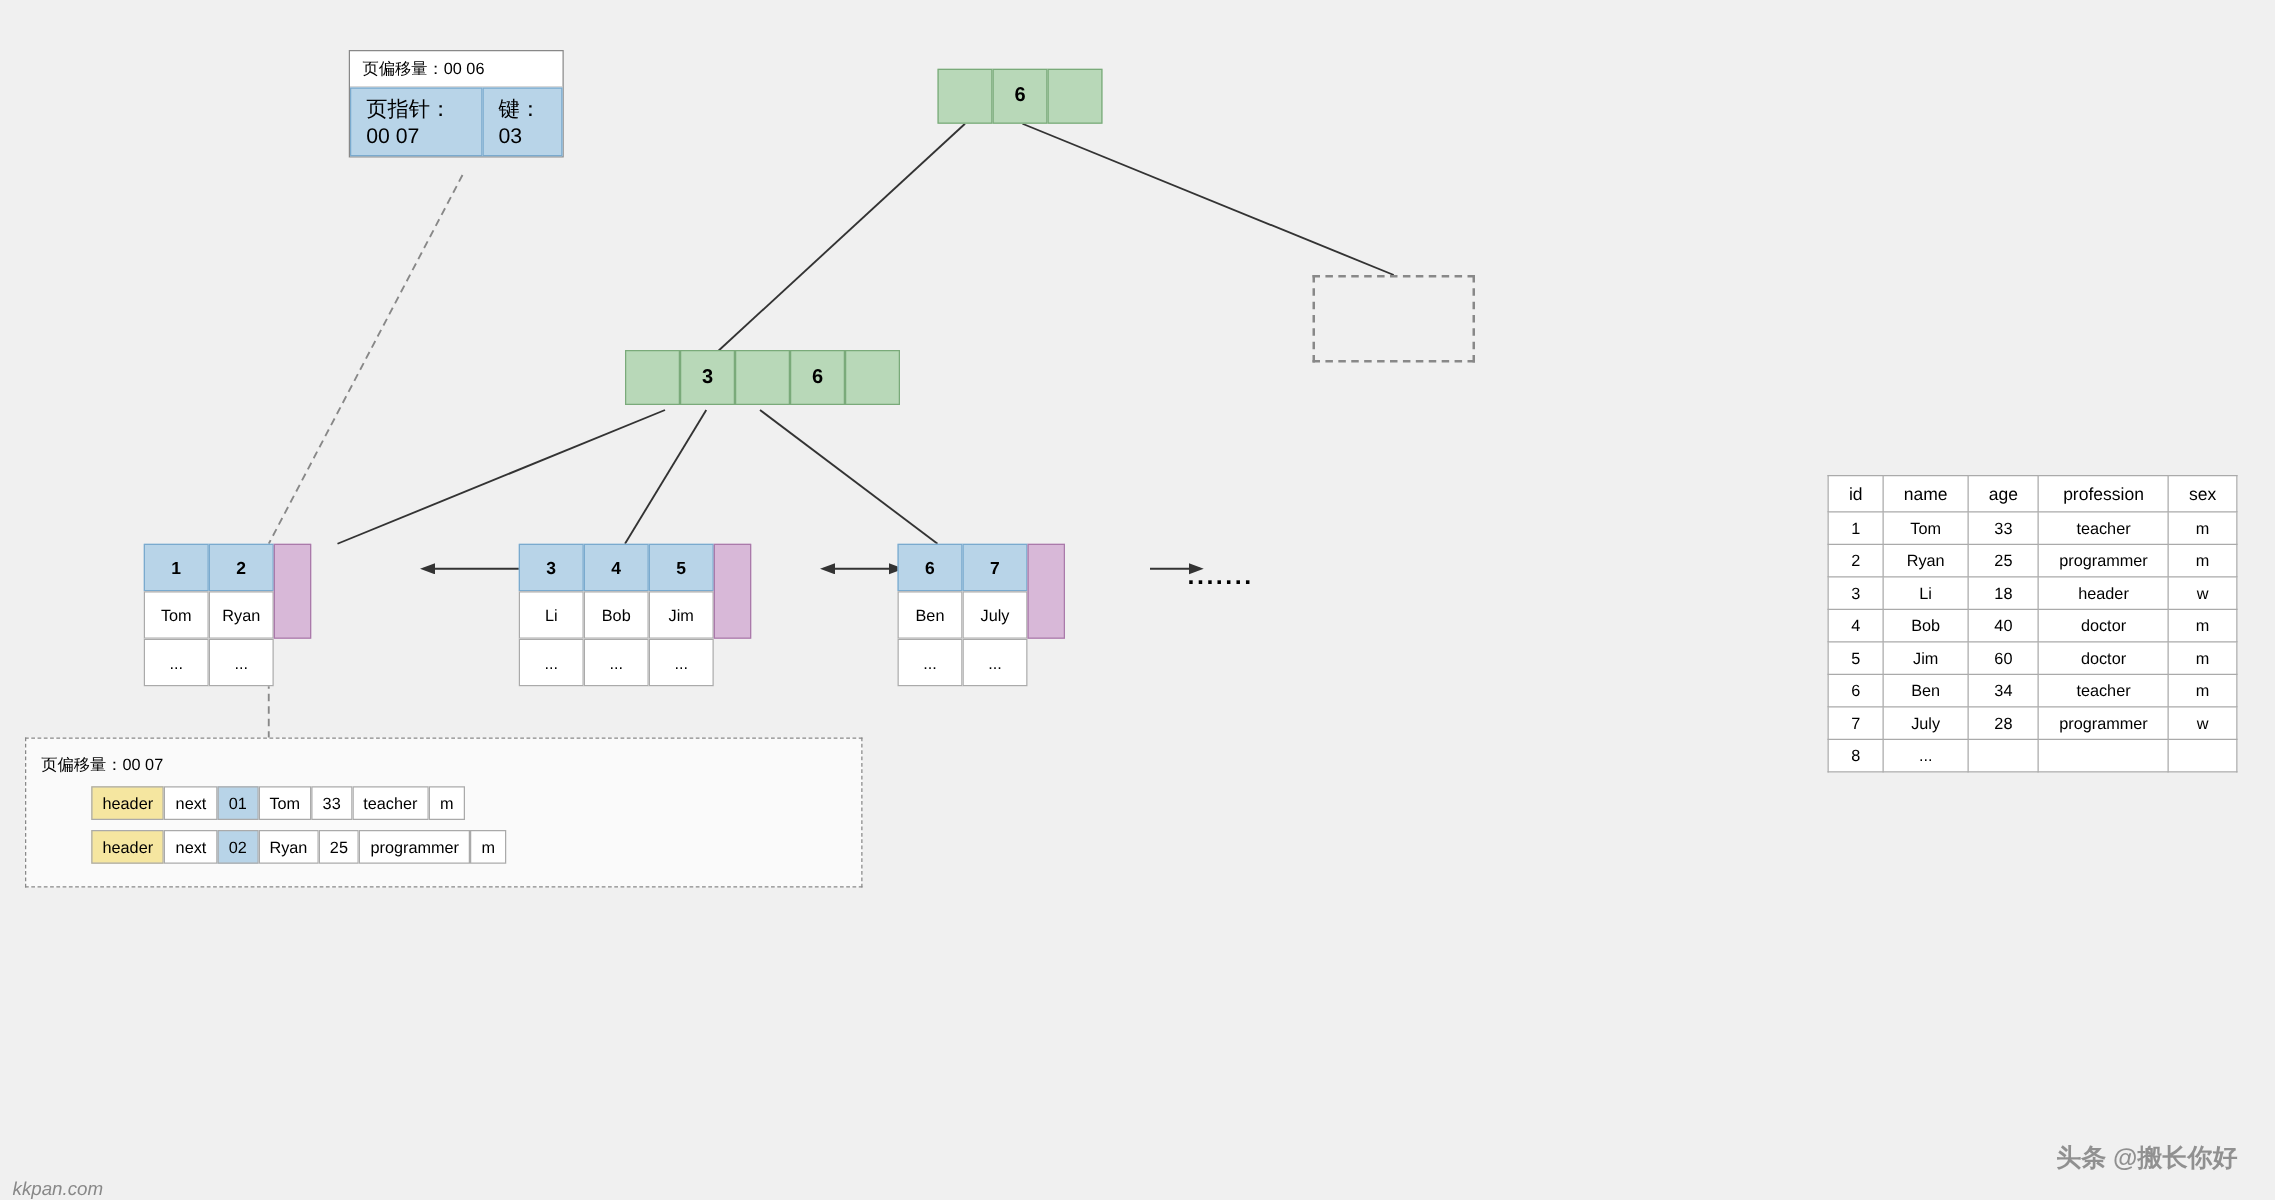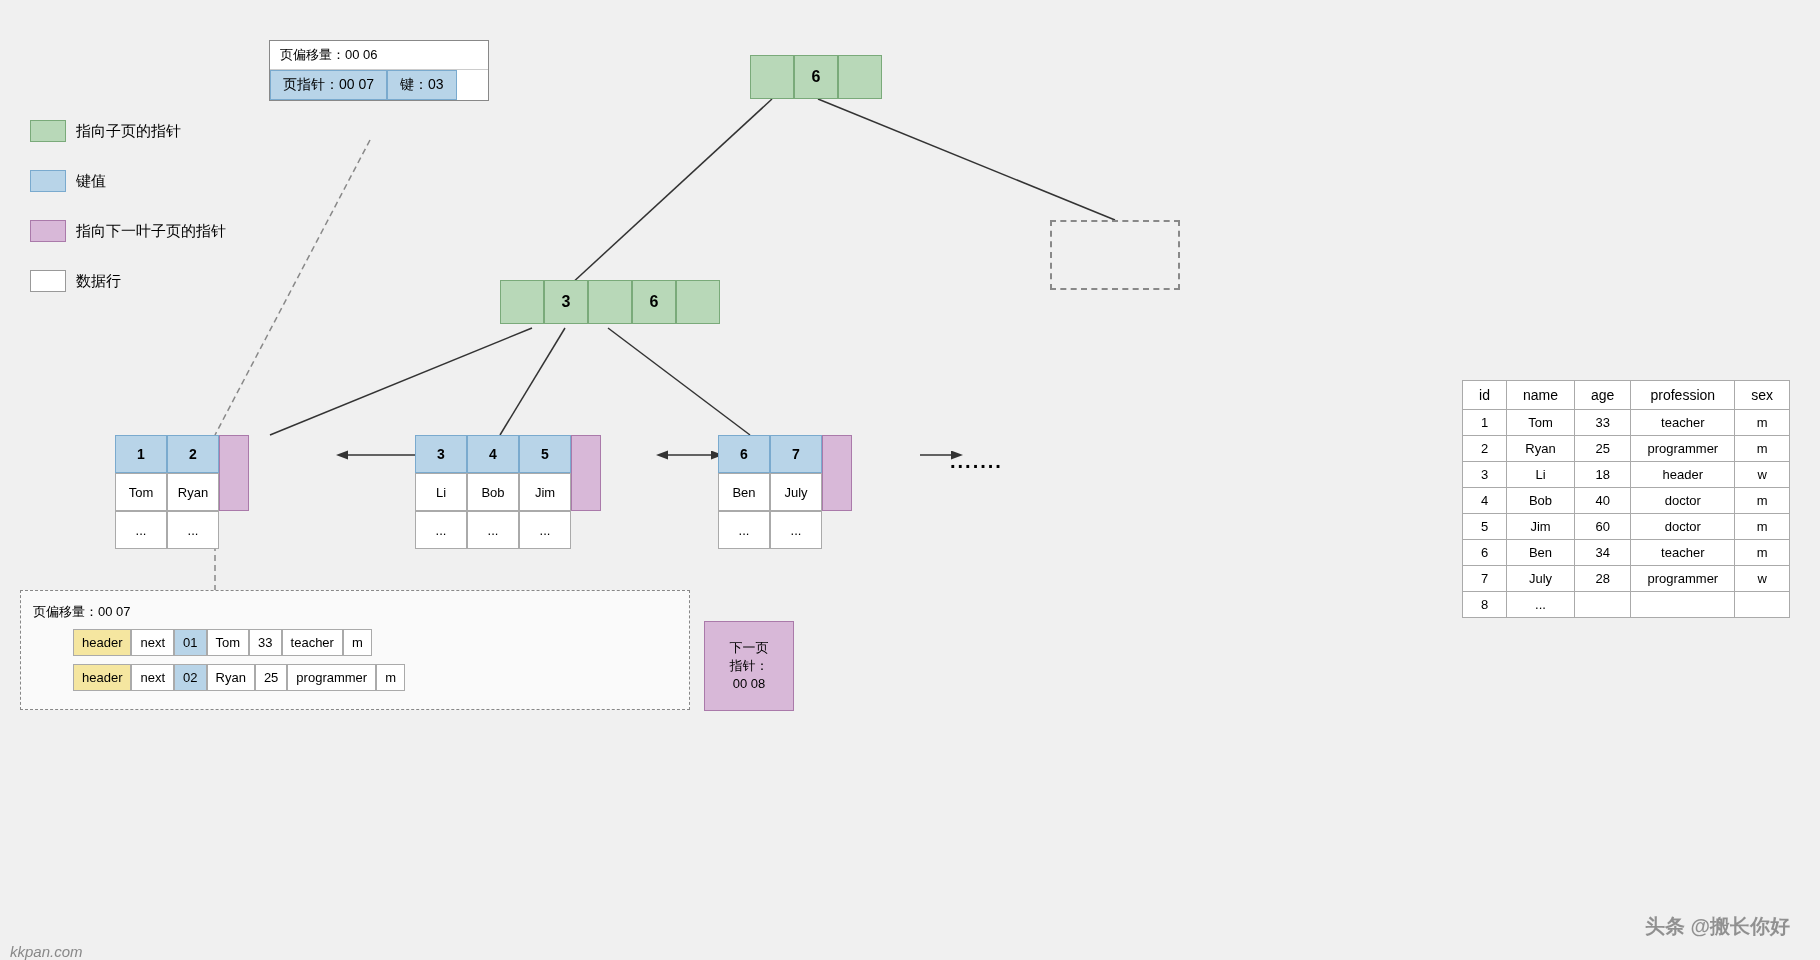--- a/index.html
+++ b/index.html
@@ -144,39 +144,39 @@
       font-size: 13px;
       white-space: nowrap;
       background: white;
     }
     .detail-cell.yellow { background: #f5e6a0; }
     .detail-cell.blue-bg { background: #b8d4e8; }
 
     
     .page-offset-box {
       position: absolute;
-      left: 269px;
+      left: 279px;
       top: 40px;
       border: 1.5px solid #888;
       background: white;
-      width: 220px;
+      width: 172px;
     }
     .page-offset-row {
       padding: 5px 10px;
       border-bottom: 1px solid #ccc;
       font-size: 13px;
     }
     .page-offset-inner {
       display: flex;
     }
     .page-offset-cell {
       border: 1.5px solid #7aaace;
       background: #b8d4e8;
       padding: 5px 12px;
-      font-size: 14px;
+      font-size: 17px;
     }
 
     
     .dashed-box {
       position: absolute;
       left: 1050px;
       top: 220px;
       width: 130px;
       height: 70px;
       border: 2px dashed #888;
@@ -264,38 +264,20 @@
     <defs>
       <marker id="arrow" markerWidth="8" markerHeight="8" refX="6" refY="3" orient="auto">
         <path d="M0,0 L0,6 L8,3 z" fill="#333"></path>
       </marker>
       <marker id="arrow-start" markerWidth="8" markerHeight="8" refX="2" refY="3" orient="auto-start-reverse">
         <path d="M0,0 L0,6 L8,3 z" fill="#333"></path>
       </marker>
     </defs>
   </svg>
 
-  <div class="legend">
-    <div class="legend-item">
-      <div class="legend-box green"></div>
-      <span class="legend-label">指向子页的指针</span>
-    </div>
-    <div class="legend-item">
-      <div class="legend-box blue"></div>
-      <span class="legend-label">键值</span>
-    </div>
-    <div class="legend-item">
-      <div class="legend-box purple"></div>
-      <span class="legend-label">指向下一叶子页的指针</span>
-    </div>
-    <div class="legend-item">
-      <div class="legend-box white"></div>
-      <span class="legend-label">数据行</span>
-    </div>
-  </div>
 
   <div class="page-offset-box">
     <div class="page-offset-row">页偏移量：00 06</div>
     <div class="page-offset-inner">
       <div class="page-offset-cell">页指针：00 07</div>
       <div class="page-offset-cell">键：03</div>
     </div>
   </div>
 
   <div class="root-node">
@@ -397,23 +379,20 @@
     <div class="detail-row" style="margin-top:8px;">
       <div class="detail-cell yellow">header</div>
       <div class="detail-cell">next</div>
       <div class="detail-cell blue-bg">02</div>
       <div class="detail-cell">Ryan</div>
       <div class="detail-cell">25</div>
       <div class="detail-cell">programmer</div>
       <div class="detail-cell">m</div>
     </div>
 
-    <div style="position:absolute; right:-105px; top:30px; background:#d8b8d8; border:1.5px solid #aa7aaa; width:90px; height:90px; display:flex; flex-direction:column; align-items:center; justify-content:center; font-size:13px; text-align:center; line-height:1.4;">
-      <span>下一页<br>指针：<br>00 08</span>
-    </div>
   </div>
 
   <div class="data-table-section">
     <table class="data-table">
       <thead>
         <tr>
           <th>id</th>
           <th>name</th>
           <th>age</th>
           <th>profession</th>

